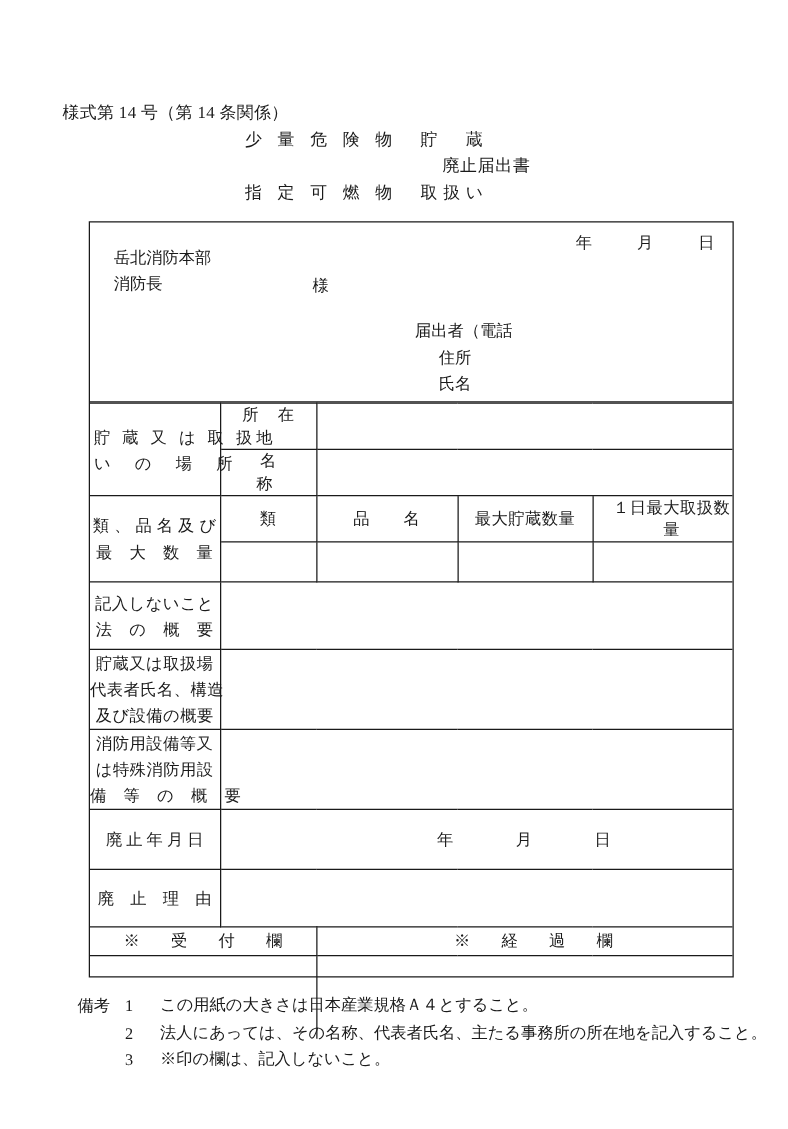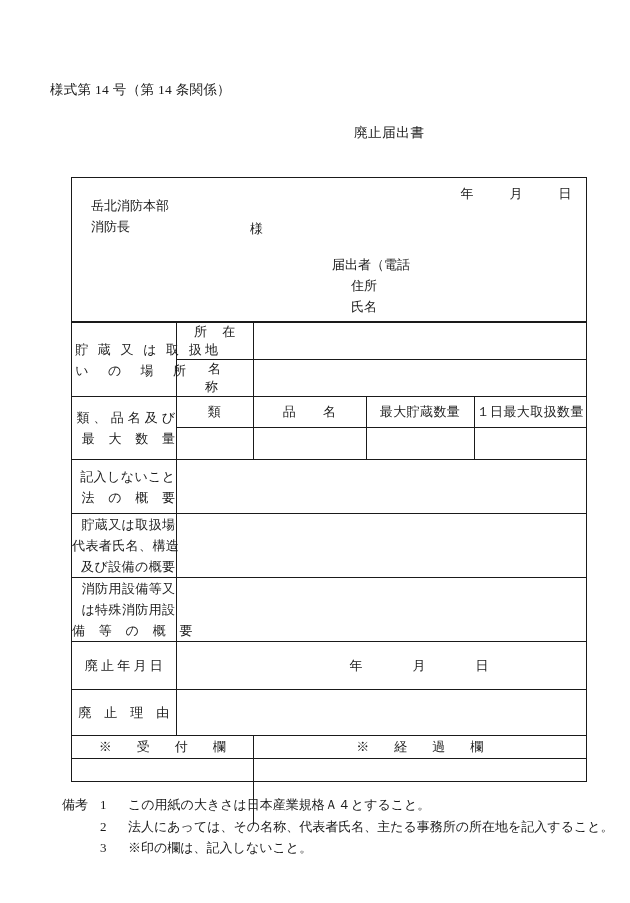--- a/index.html
+++ b/index.html
@@ -124,27 +124,27 @@
     table-layout: fixed;
     font-size: 13px;
   }
   .tbl td {
     border: 1.1px solid #1a1a1a;
     padding: 0;
     vertical-align: middle;
     text-align: center;
   }
   .tbl td.nb-l { border-left: none; }
-  .tbl td.nb-r { border-right: none; }
+  .tbl td.nb-r { border-right: none; padding-left: 14px; }
   .tbl td.nb-b { border-bottom: none; }
 
   .lbl {
     font-size: 13px;
     line-height: 21px;
-    text-align: right;
+    text-align: center;
     white-space: nowrap;
   }
   .lbl .sp1 { letter-spacing: 3.2px; padding-left: 3.2px; }
   .lbl .sp0 { letter-spacing: 0.4px; }
 
   .date-row {
     font-size: 13px;
     white-space: nowrap;
     text-align: left;
     padding-left: 76px !important;
@@ -166,30 +166,32 @@
     font-size: 13px;
   }
   .rm-row {
     display: flex;
     align-items: flex-end;
     line-height: 21.5px;
     white-space: nowrap;
   }
   .rm-label { width: 38px; flex: none; }
   .rm-num { width: 28px; flex: none; text-align: left; }
-  .rm-text { flex: 1; }
+  .rm-text { flex: 1; font-family: Liberation Mono, monospace; }
 </style>
 </head>
 <body>
 
 <div class="page">
 
   <div class="form-no">様式第 14 号（第 14 条関係）</div>
 
   <div class="title-block">
+    <div class="title-line l1">少 量 危 険 物　貯　蔵</div>
+    <div class="title-line l2">指 定 可 燃 物　取扱い</div>
     <div class="title-main">廃止届出書</div>
   </div>
 
   <div class="form-box">
 
     <div class="hdr">
       <div class="hdr-date">
         <span>年</span>
         <span class="gap"></span>
         <span>月</span>

